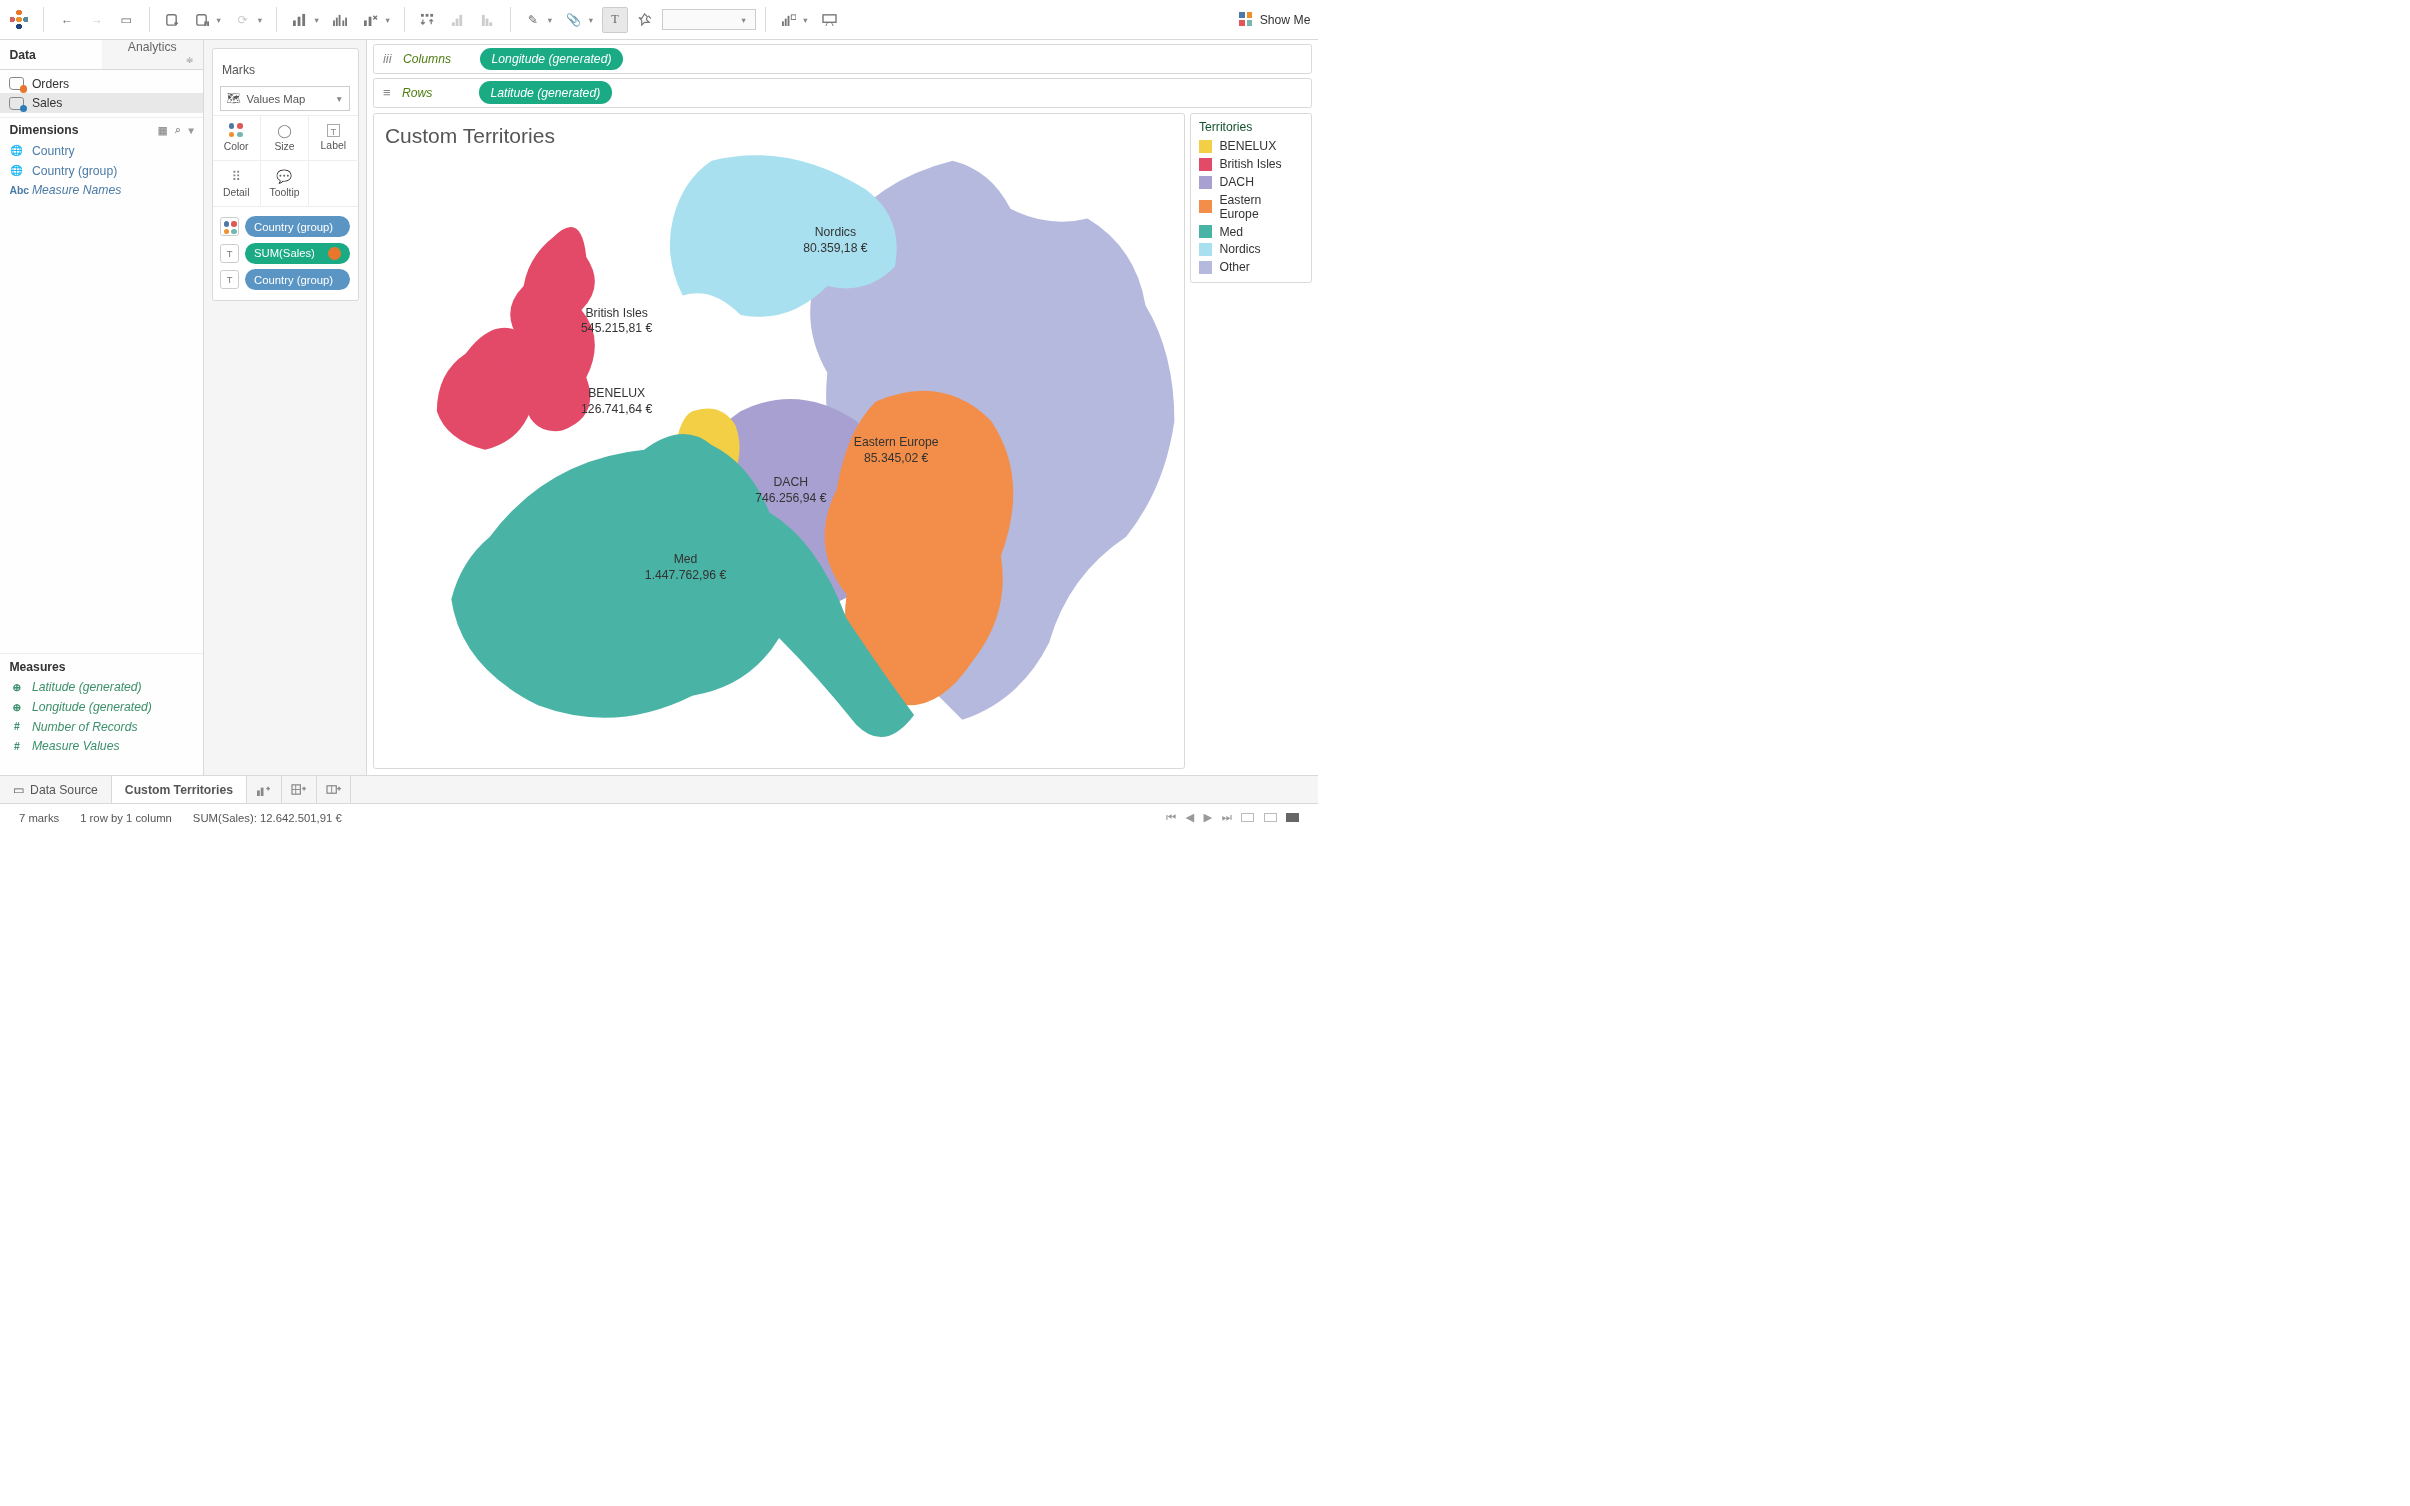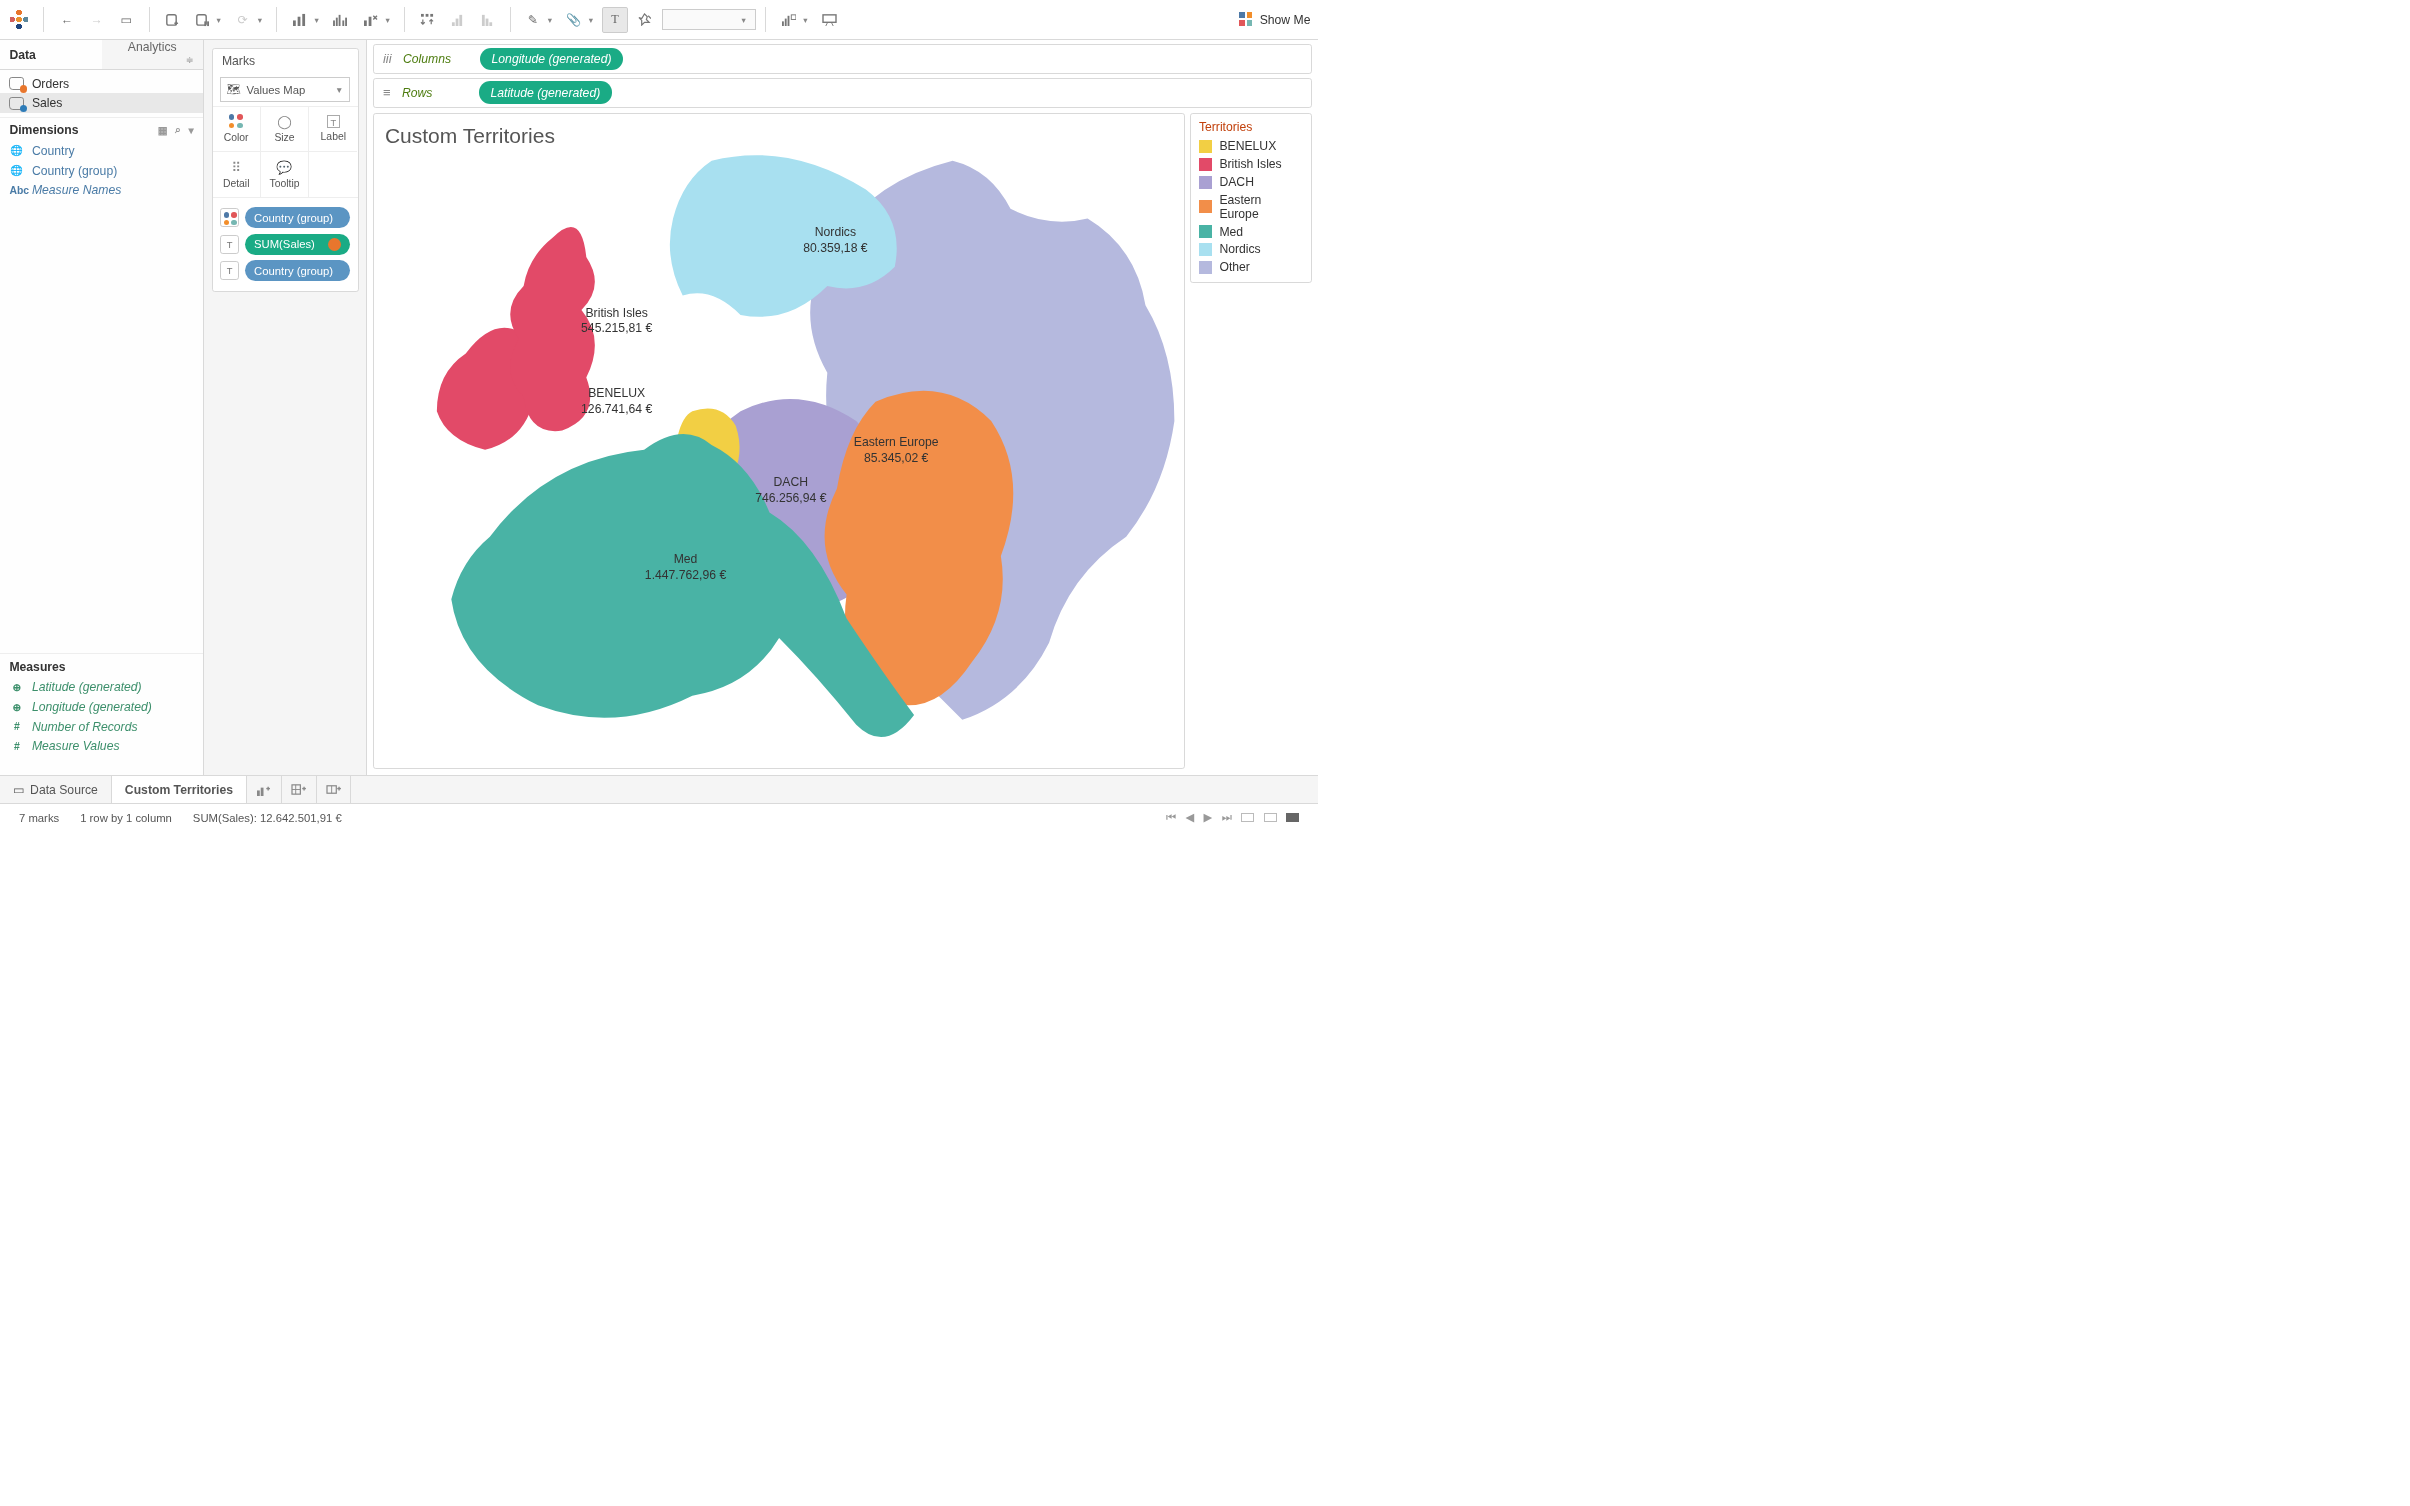--- a/index.html
+++ b/index.html
@@ -45,21 +45,21 @@
   .field { display:flex; align-items:center; gap:7.5px; padding:2.8px 9.4px; cursor:pointer; color:#4a7ba6; }
   .field.italic span.lbl { font-style: italic; }
   .field .fico { width:15px; text-align:center; font-size:10.4px; font-weight:600; }
   .field.meas { color:#3c8f6b; }
   .field.meas .fico { color:#3c8f6b; }
   .flex-gap { flex:1; }
   
   
   .marks-panel { width: 163px; border-right:0.9px solid #d9d9d9; background:#f5f5f5; padding:0; }
   .marks-wrap { margin:7.5px; border:0.9px solid #d9d9d9; border-radius:2.8px; background:#fff; }
-  .marks-title { padding:5.6px 9.4px; font-size:12.2px; color:#555; }
+  .marks-title { padding:5.6px 9.4px; font-size:12.2px; color:#555;margin-top:9px; }
   .marks-select { margin:3.8px 7.5px; height:24.5px; border:0.9px solid #ccc; display:flex; align-items:center; padding:0 5.6px; gap:5.6px; font-size:11.3px; color:#555; }
   .marks-select .dd { margin-left:auto; font-size:8.5px; color:#888; }
   .marks-grid { display:grid; grid-template-columns: repeat(3, 1fr); gap:0; border-top:0.9px solid #eee; border-bottom:0.9px solid #eee; margin: 3.8px 0; }
   .mark-cell { display:flex; flex-direction:column; align-items:center; justify-content:center; gap:2.8px; height:45px; font-size:10.4px; color:#555; cursor:pointer; border-right:0.9px solid #eee; }
   .mark-cell:nth-child(3n){ border-right:none; }
   .mark-cell:nth-child(-n+3){ border-bottom:0.9px solid #eee; }
   .mark-ico { font-size:13px; color:#888; }
   .mark-ico.color { width:15px; height:15px; display:inline-grid; grid-template-columns:1fr 1fr; gap:1.9px; }
   .mark-ico.color span { width:5.6px; height:5.6px; border-radius:50%; }
   .pills { padding: 5.6px 7.5px 9.4px; display:flex; flex-direction:column; gap:5.6px; }
@@ -79,21 +79,21 @@
   
   .viz-row { flex:1; display:flex; gap:5.6px; padding:5.6px; overflow:hidden; }
   .viz-canvas { flex:1; border:0.9px solid #d9d9d9; border-radius:2.8px; background:#fff; display:flex; flex-direction:column; }
   .viz-title { font-size:21px; color:#555; padding:9.4px 11.3px 3.8px; }
   .map-wrap { flex:1; position:relative; overflow:hidden; }
   .map-wrap svg { width:100%; height:100%; }
   .map-label { position:absolute; text-align:center; font-size:12.2px; color:#333; line-height:1.3; }
   
   
   .legend { width:122px; border:0.9px solid #d9d9d9; border-radius:2.8px; background:#fff; padding:5.6px 7.5px; align-self:flex-start; }
-  .legend-title { font-size:12.2px; color:#c2410c; margin-bottom:3.8px; }
+  .legend-title { font-size:12.2px; color:#14532d; margin-bottom:3.8px; }
   .legend-item { display:flex; align-items:center; gap:7.5px; padding:1.9px 0; font-size:12.2px; }
   .swatch { width:13px; height:13px; }
   
   
   .bottom-tabs { height:28px; border-top:0.9px solid #d9d9d9; display:flex; align-items:stretch; background:#f5f5f5; }
   .btab { display:flex; align-items:center; padding:0 13px; border-right:0.9px solid #d9d9d9; cursor:pointer; gap:5.6px; color:#555; }
   .btab.active { background:#fff; font-weight:600; }
   .btab.icon-only { padding: 0 9.4px; }
   
   

